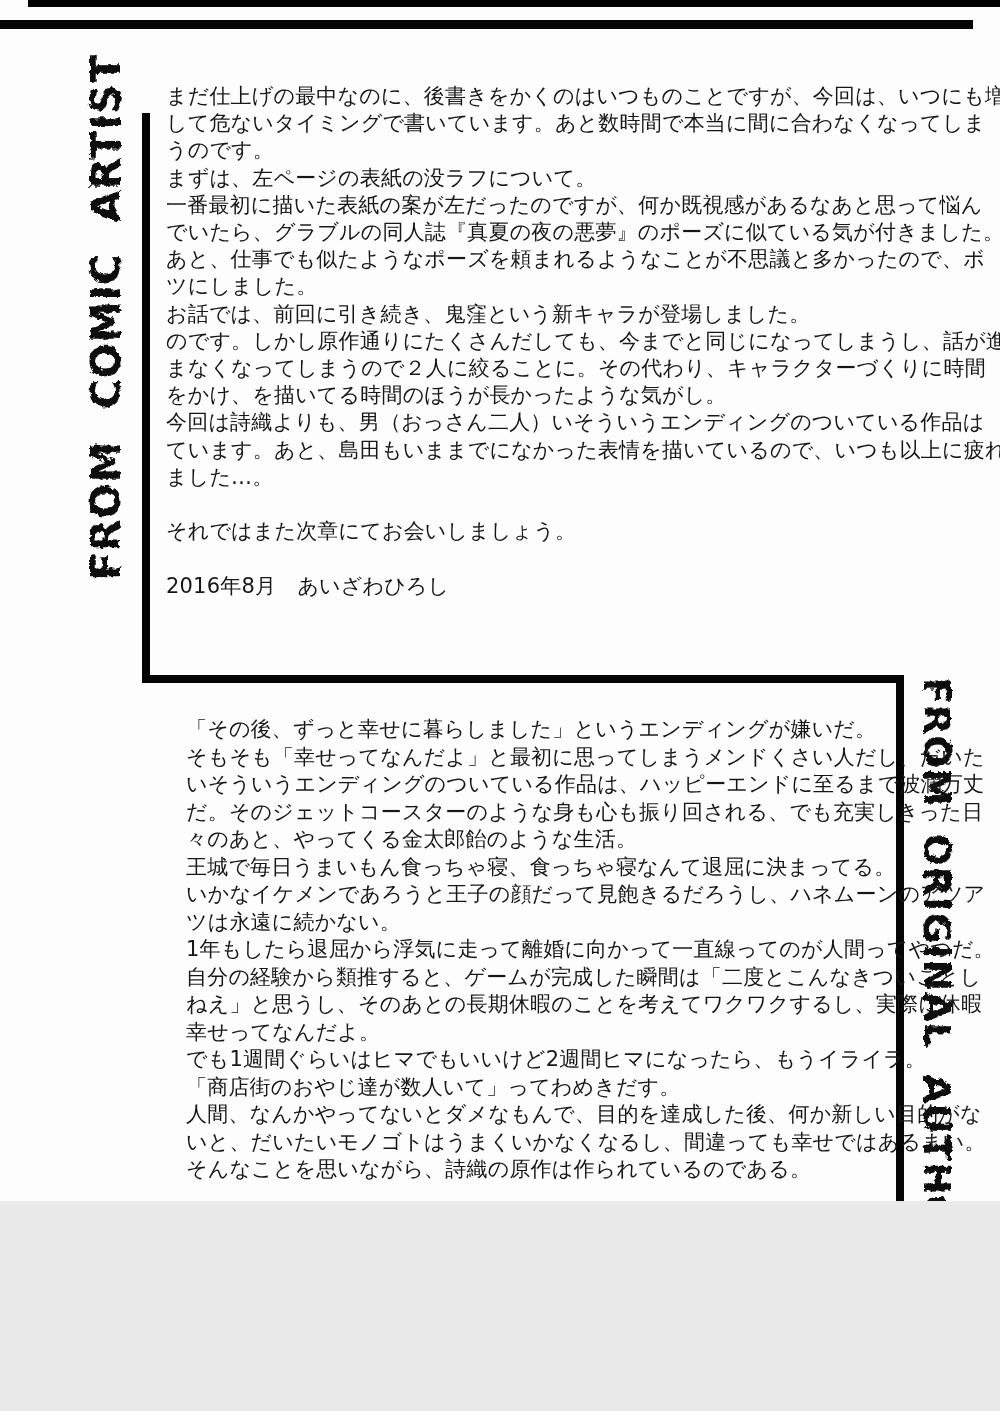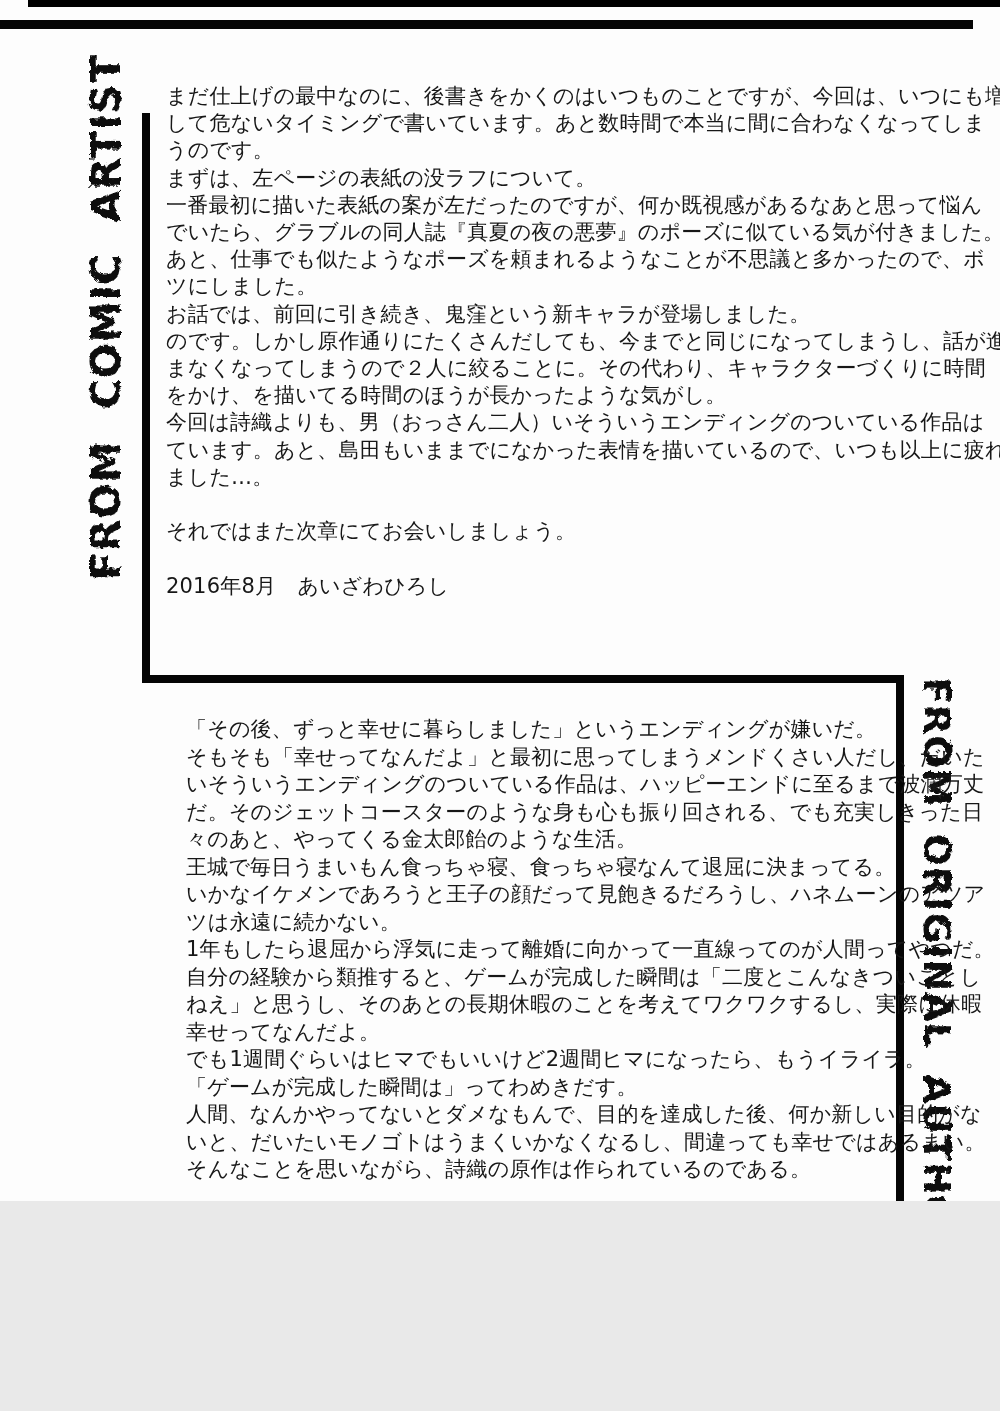--- a/index.html
+++ b/index.html
@@ -133,21 +133,21 @@
     <div class="text-line">だ。そのジェットコースターのような身も心も振り回される、でも充実しきった日</div>
     <div class="text-line">々のあと、やってくる金太郎飴のような生活。</div>
     <div class="text-line">王城で毎日うまいもん食っちゃ寝、食っちゃ寝なんて退屈に決まってる。</div>
     <div class="text-line">いかなイケメンであろうと王子の顔だって見飽きるだろうし、ハネムーンのアツア</div>
     <div class="text-line">ツは永遠に続かない。</div>
     <div class="text-line">1年もしたら退屈から浮気に走って離婚に向かって一直線ってのが人間ってやつだ。</div>
     <div class="text-line">自分の経験から類推すると、ゲームが完成した瞬間は「二度とこんなきついことし</div>
     <div class="text-line">ねえ」と思うし、そのあとの長期休暇のことを考えてワクワクするし、実際に休暇</div>
     <div class="text-line">幸せってなんだよ。</div>
     <div class="text-line">でも1週間ぐらいはヒマでもいいけど2週間ヒマになったら、もうイライラ。</div>
-    <div class="text-line">「ゲームが完成した瞬間は」ってわめきだす。</div>
+    <div class="text-line">「商店街のおやじ達が数人いて」ってわめきだす。</div>
     <div class="text-line">人間、なんかやってないとダメなもんで、目的を達成した後、何か新しい目的がな</div>
     <div class="text-line">いと、だいたいモノゴトはうまくいかなくなるし、間違っても幸せではあるまい。</div>
     <div class="text-line">そんなことを思いながら、詩織の原作は作られているのである。</div>
     <div class="blank-line"></div>
     <div class="signature">2016.8 いわさきひろまさ</div>
   </div>
 
   <div class="bottom-rule"></div>
   <div class="page-number-bar">
     <span class="page-number">44</span>

